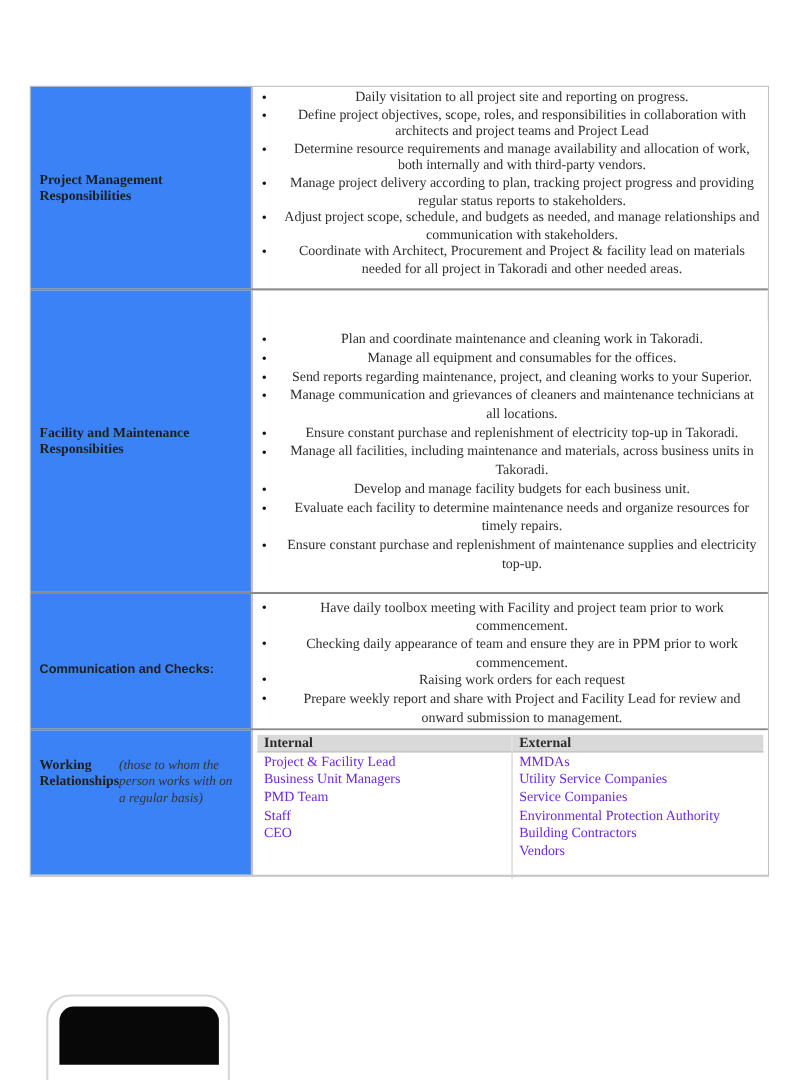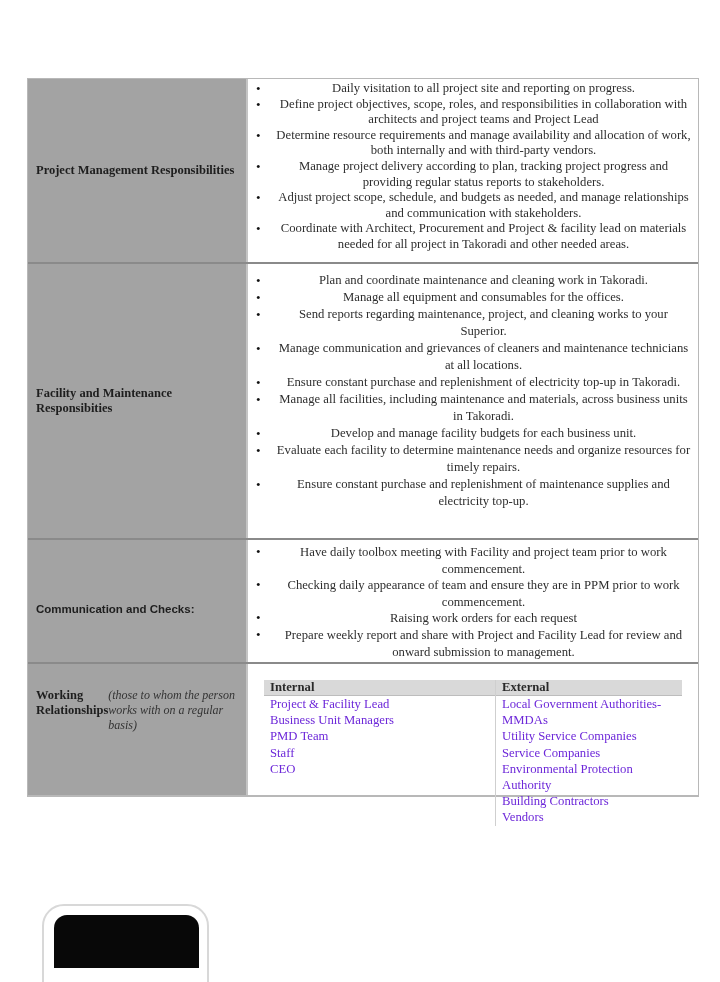--- a/index.html
+++ b/index.html
@@ -2,21 +2,21 @@
 <html><head>
 <meta charset="utf-8">
 <style>
   html, body { margin:0; padding:0; }
   body { width:720px; height:982px; background:#ffffff; position:relative; overflow:hidden;
          font-family:"DejaVu Serif", "Liberation Serif", serif; color:#2a2a2a; }
   .doc-table { position:absolute; left:27px; top:78px; width:670px; border-collapse:collapse;
                border:1px solid #b8b8b8; }
   .row { display:flex; border-bottom:2px solid #8a8a8a; }
   .row:last-child { border-bottom:1px solid #b8b8b8; }
-  .label-cell { width:220px; flex:none; background:#a3a3a3; border-right:2px solid #c4c4c4;
+  .label-cell { width:202px; flex:none; background:#3b82f6; border-right:2px solid #c4c4c4;
                 display:flex; align-items:center; padding:0 8px; box-sizing:border-box; }
   .label { font-family:"Liberation Serif", serif; font-weight:bold; font-size:12.5px; line-height:15px; color:#1e1e1e; }
   .label.sans { font-family:"Liberation Sans", sans-serif; font-size:11.5px;margin-top:16px; }
   .label-sub { font-family:"Liberation Serif", serif; font-style:italic; font-size:12px; line-height:15px; color:#333; }
   .content-cell { flex:1; padding:2px 6px 3px 4px; box-sizing:border-box; background:#fff; }
   ul.bullets { margin:0; padding:0; list-style:none;text-align:center; }
   ul.bullets li { position:relative; padding-left:23px; font-family:"Liberation Serif", serif;
                   font-size:12.7px; line-height:15.6px; color:#2e2e2e; }
   ul.bullets li::before { content:"\2022"; position:absolute; left:4px; top:0; font-size:13px; color:#111; }
   .rel-grid { display:flex; width:100%; }
@@ -49,21 +49,21 @@
         <li>Adjust project scope, schedule, and budgets as needed, and manage relationships and communication with stakeholders.</li>
         <li>Coordinate with Architect, Procurement and Project &amp; facility lead on materials needed for all project in Takoradi and other needed areas.</li>
       </ul>
     </div>
   </div>
 
   <div class="row" style="height:274px;">
     <div class="label-cell">
       <div class="label">Facility and Maintenance Responsibities</div>
     </div>
-    <div class="content-cell" style="padding-top:8px;">
+    <div class="content-cell" style="padding-top:8px;margin-top:28px;">
       <ul class="bullets" style="line-height:17px;">
         <li style="line-height:17px;">Plan and coordinate maintenance and cleaning work in Takoradi.</li>
         <li style="line-height:17px;">Manage all equipment and consumables for the offices.</li>
         <li style="line-height:17px;">Send reports regarding maintenance, project, and cleaning works to your Superior.</li>
         <li style="line-height:17px;">Manage communication and grievances of cleaners and maintenance technicians at all locations.</li>
         <li style="line-height:17px;">Ensure constant purchase and replenishment of electricity top-up in Takoradi.</li>
         <li style="line-height:17px;">Manage all facilities, including maintenance and materials, across business units in Takoradi.</li>
         <li style="line-height:17px;">Develop and manage facility budgets for each business unit.</li>
         <li style="line-height:17px;">Evaluate each facility to determine maintenance needs and organize resources for timely repairs.</li>
         <li style="line-height:17px;">Ensure constant purchase and replenishment of maintenance supplies and electricity top-up.</li>
@@ -83,34 +83,33 @@
         <li style="line-height:16.6px;">Prepare weekly report and share with Project and Facility Lead for review and onward submission to management.</li>
       </ul>
     </div>
   </div>
 
   <div class="row" style="height:131px;">
     <div class="label-cell" style="flex-direction:row; align-items:flex-start; justify-content:flex-start; padding-top:24px;">
       <div class="label">Working Relationships</div>
       <div class="label-sub">(those to whom the person works with on a regular basis)</div>
     </div>
-    <div class="content-cell" style="padding:16px;">
+    <div class="content-cell" style="padding:4px;">
       <div class="rel-grid">
         <div class="rel-col internal">
           <div class="rel-head">Internal</div>
           <div class="rel-item">Project &amp; Facility Lead</div>
           <div class="rel-item">Business Unit Managers</div>
           <div class="rel-item">PMD Team</div>
           <div class="rel-item">Staff</div>
           <div class="rel-item">CEO</div>
           <div style="height:34px;"></div>
         </div>
         <div class="rel-col external">
           <div class="rel-head">External</div>
-          <div class="rel-item">Local Government Authorities-</div>
           <div class="rel-item">MMDAs</div>
           <div class="rel-item">Utility Service Companies</div>
           <div class="rel-item">Service Companies</div>
           <div class="rel-item">Environmental Protection Authority</div>
           <div class="rel-item">Building Contractors</div>
           <div class="rel-item">Vendors</div>
         </div>
       </div>
     </div>
   </div>

